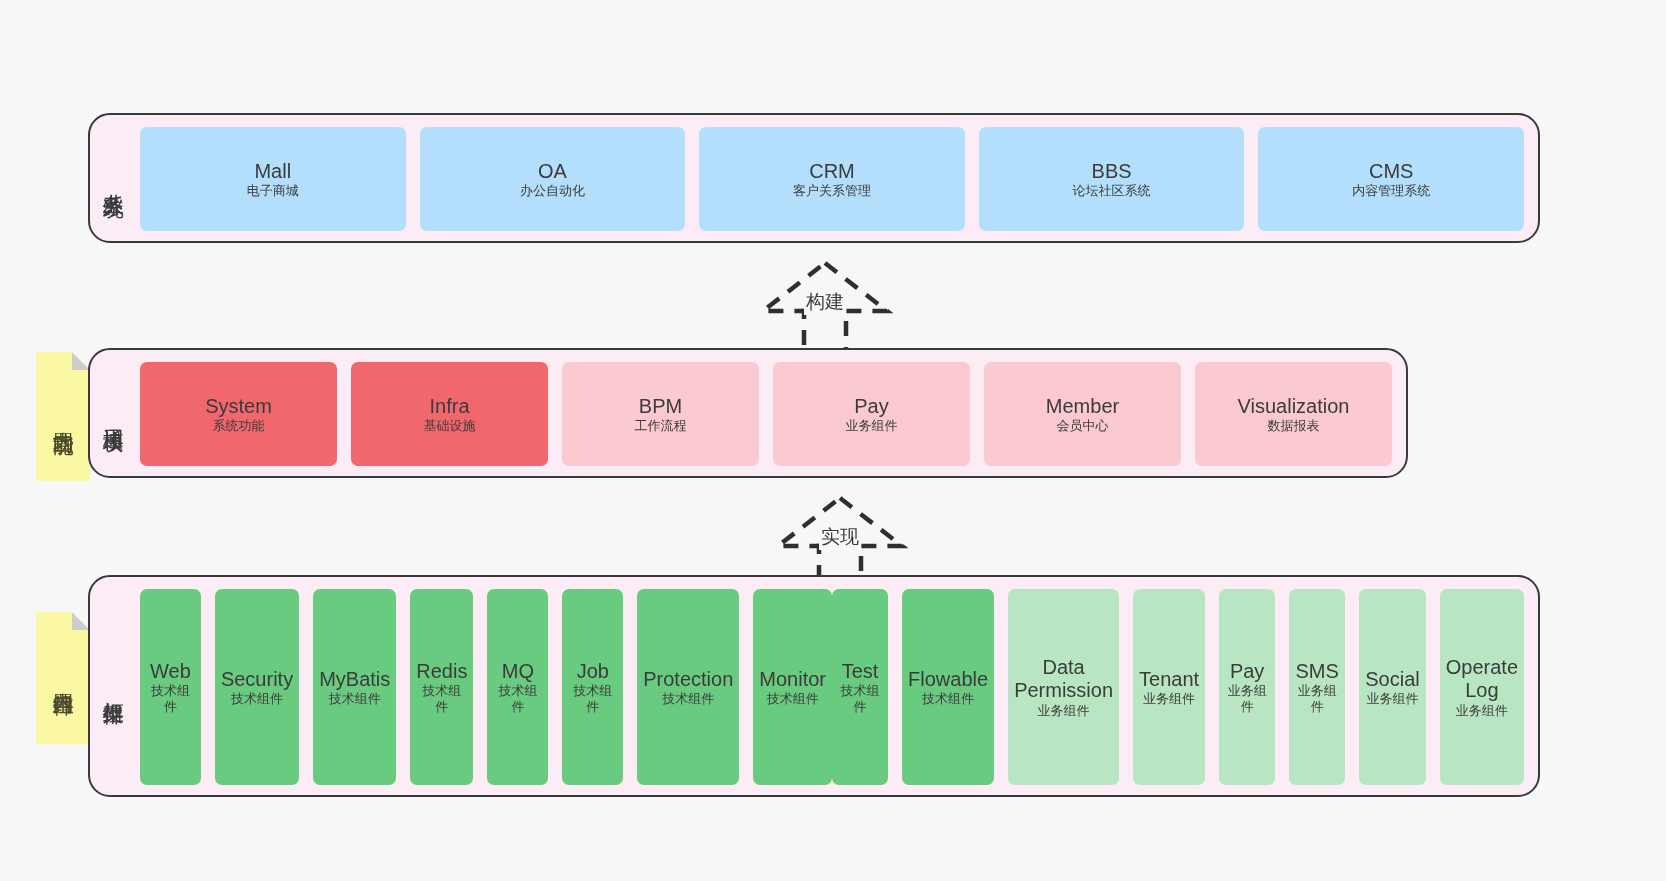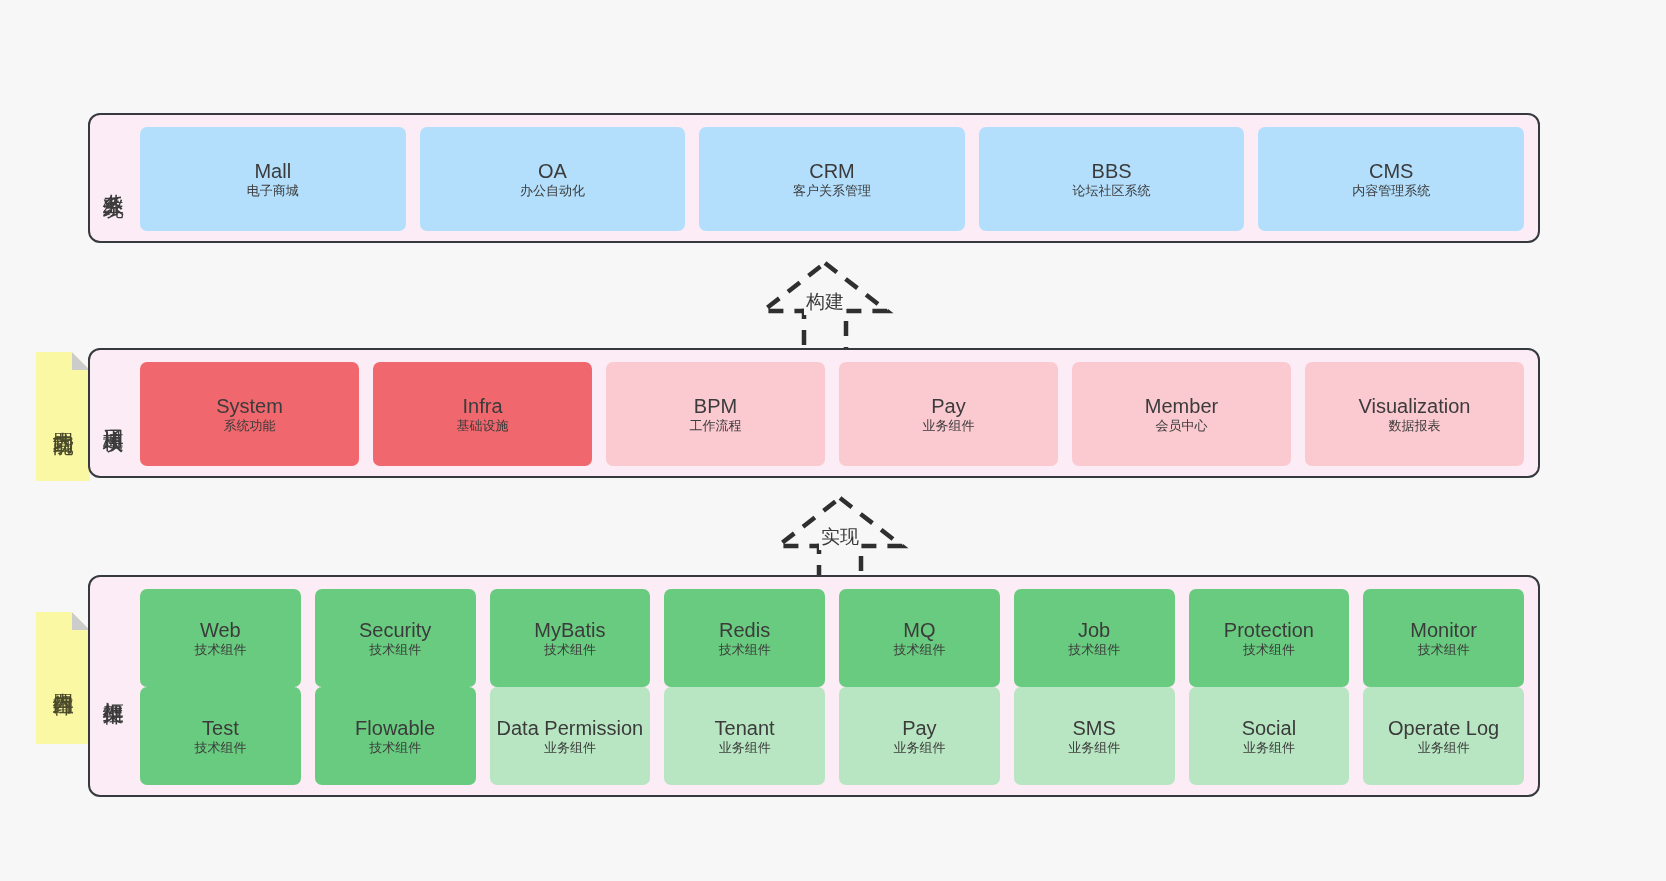--- a/index.html
+++ b/index.html
@@ -14,21 +14,21 @@
     color: #333333;
     overflow: hidden;
     position: relative;
   }
 
   
   .band {
     position: absolute;
     box-sizing: border-box;
     border: 2px solid #36393d;
-    border-radius: 12px;
+    border-radius: 22px;
     background: #fbecf5;
     display: flex;
     align-items: stretch;
     padding: 12px 14px 10px 8px;
   }
 
   .band-title {
     flex: 0 0 auto;
     width: 30px;
     display: flex;
@@ -47,21 +47,21 @@
     flex: 1 1 auto;
     display: flex;
     align-items: stretch;
     gap: 14px;
     padding-left: 12px;
   }
 
   .band-grid {
     flex: 1 1 auto;
     display: flex;
-    flex-direction: column;
+    flex-direction: row;
     padding-left: 12px;
   }
 
   .grid-row {
     display: flex;
     gap: 14px;
     flex: 1 1 0;
   }
 
   
@@ -185,21 +185,21 @@
     <rect x="69" y="56" width="42" height="40" fill="none" stroke="#2f2f2f" stroke-width="4.5" stroke-dasharray="15 11"></rect>
   </svg>
   <span class="arrow-label">构建</span>
 </div>
 
 <div class="note" style="left:36px; top:352px; height:129px;">
   <span class="fold"></span>
   <span class="note-text">内置功能</span>
 </div>
 
-<div class="band" id="band-common" style="left:88px; top:348px; width:1452px; height:130px;">
+<div class="band" id="band-common" style="left:88px; top:348px; width:1320px; height:130px;">
   <div class="band-title">通用模块</div>
   <div class="band-body">
     <div class="card red">
       <span class="en">System</span>
       <span class="cn">系统功能</span>
     </div>
     <div class="card red">
       <span class="en">Infra</span>
       <span class="cn">基础设施</span>
     </div>

